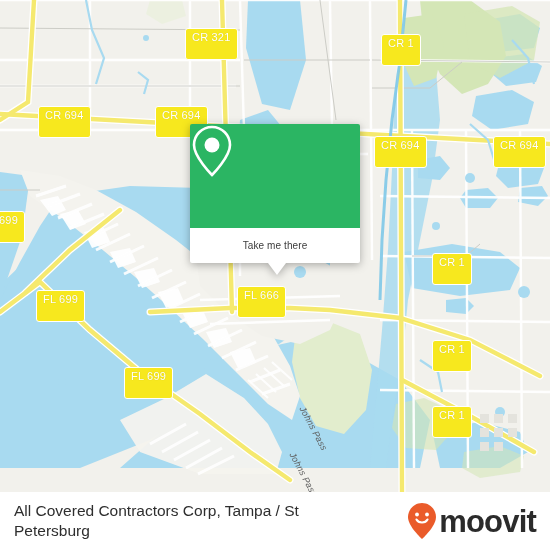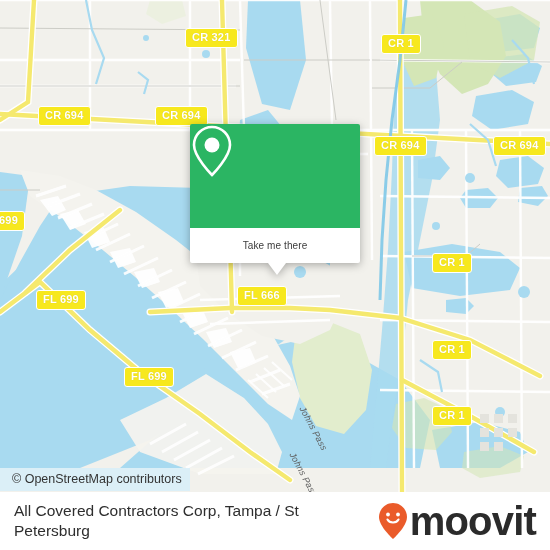--- a/index.html
+++ b/index.html
@@ -34,24 +34,24 @@
     display: block;
   }
   
   .shield {
     position: absolute;
     background: #f7e81e;
     border: 1.5px solid #ffffff;
     border-radius: 3px;
     color: #ffffff;
     font-size: 11px;
-    font-weight: bold;
+    font-weight: normal;
     letter-spacing: 0.2px;
     line-height: 1;
-    padding: 3px 6px 4px 6px;
+    padding: 3px 6px 16px 6px;
     white-space: nowrap;
     text-shadow: 0 0 1px rgba(120,110,0,.30);
     box-sizing: border-box;
     z-index: 20;
   }
   
   .waterlabel {
     position: absolute;
     color: #5c5c5c;
     font-size: 9px;
@@ -133,21 +133,21 @@
     line-height: 1.32;
     max-width: 340px;
   }
   .brand {
     display: flex;
     align-items: center;
     gap: 2px;
   }
   .brand-text {
     color: #2b2b2b;
-    font-size: 40px;
+    font-size: 31px;
     font-weight: bold;
     letter-spacing: -.8px;
     line-height: 1;
   }
 </style>
 </head>
 <body>
 
 <div class="screen">
 
@@ -385,21 +385,20 @@
           <path d="M22 3 C12 3 4 11 4 21 C4 33 22 51 22 51 C22 51 40 33 40 21 C40 11 32 3 22 3 Z" fill="none" stroke="#ffffff" stroke-width="2.6"></path>
           <circle cx="22" cy="21" r="7.5" fill="#ffffff"></circle>
         </svg>
       </div>
       <div class="card-bottom">
         <span>Take me there</span>
       </div>
       <div class="card-tail"></div>
     </div>
 
-    <div class="attrib">© OpenStreetMap contributors</div>
   </div>
 
   <div class="footer">
     <div class="footer-title">All Covered Contractors Corp, Tampa / St Petersburg</div>
     <div class="brand">
       <svg width="30" height="38" viewBox="0 0 30 38">
         <path d="M15 1 C7.3 1 1 7.3 1 15 C1 24.5 15 37 15 37 C15 37 29 24.5 29 15 C29 7.3 22.7 1 15 1 Z" fill="#ea5b2a"></path>
         <circle cx="10" cy="12.5" r="1.9" fill="#ffffff"></circle>
         <circle cx="20" cy="12.5" r="1.9" fill="#ffffff"></circle>
         <path d="M9.5 17.5 C11.5 21.5 18.5 21.5 20.5 17.5" fill="none" stroke="#ffffff" stroke-width="2.1" stroke-linecap="round"></path>

